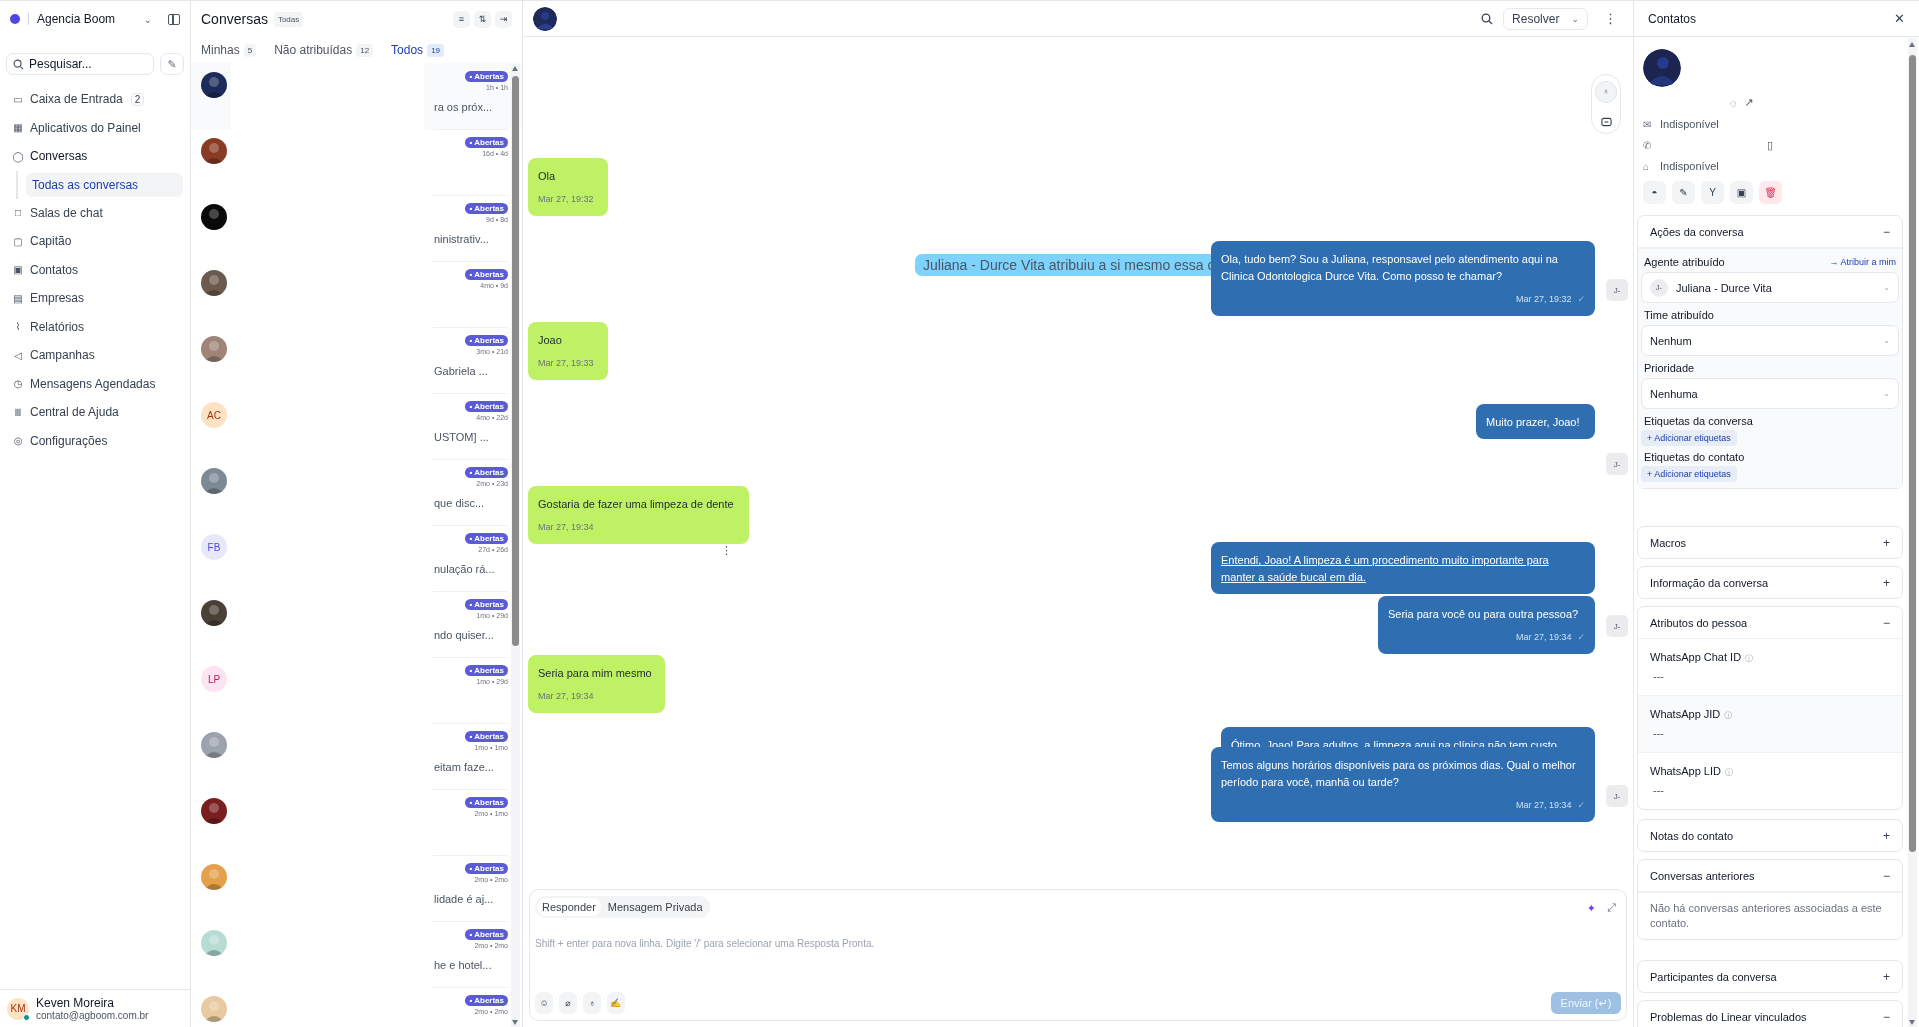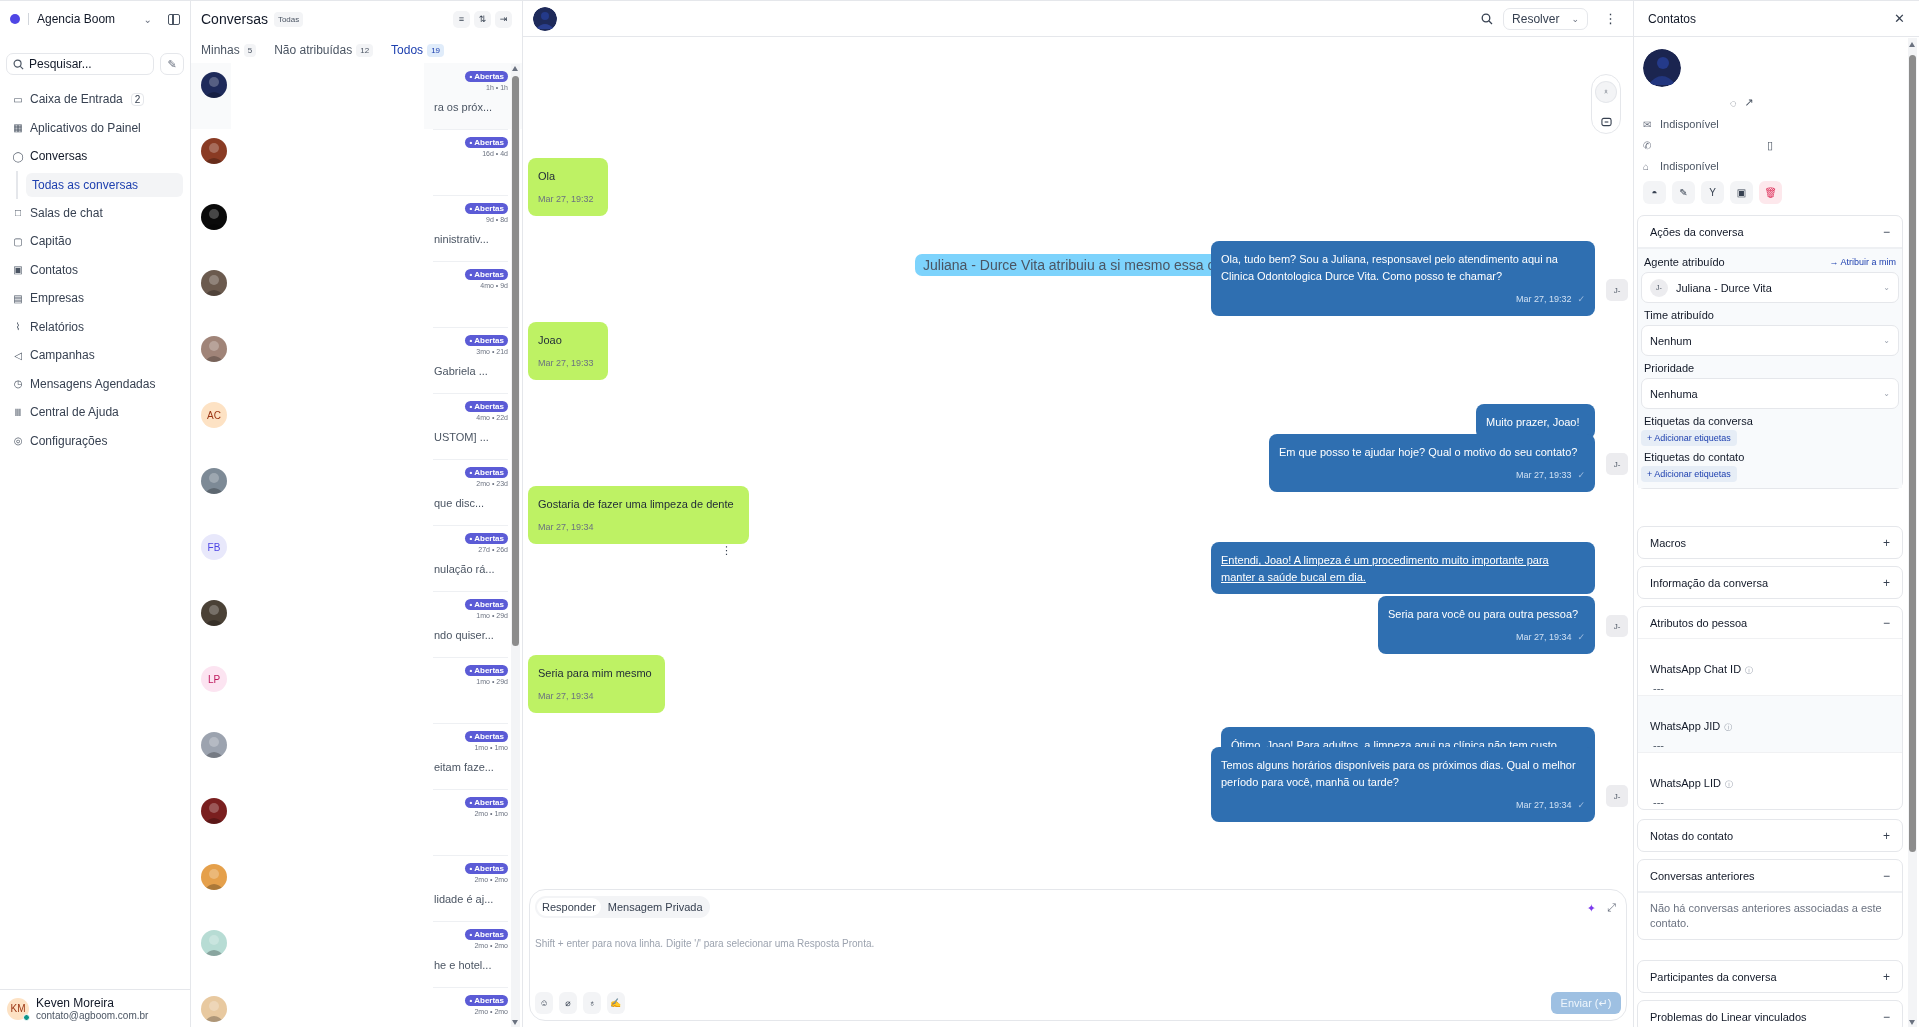--- a/index.html
+++ b/index.html
@@ -71,21 +71,21 @@
 .msg{position:absolute;border-radius:8px;padding:10px 10px 8px 10px;font-size:11px;line-height:17px}
 .msg.in{background:#bef264;color:#1f2937;left:5px}
 .msg.out{background:#2f6fb1;color:#fff;right:38px}
 .msg .ts{font-size:9px;margin-top:6px}
 .msg.in .ts{color:#6b7280}
 .msg.out .ts{color:#cfe0f3;text-align:right}
 .tick{margin-left:6px;color:#9fbde0}
 .agent-av{position:absolute;right:5px;width:22px;height:22px;border-radius:5px;background:#ececef;font-size:8px;color:#4b5563;display:flex;align-items:center;justify-content:center}
 .sysmsg{position:absolute;left:392px;top:217px;background:#7dd3fc;border-radius:7px;padding:3px 8px;font-size:14px;color:#4b5563}
 .msg-menu{position:absolute;left:198px;top:507px;color:#374151;font-size:11px}
-.composer{position:absolute;left:6px;right:6px;bottom:6px;height:132px;border:1px solid #e5e7eb;border-radius:16px}
+.composer{position:absolute;left:6px;right:6px;bottom:6px;height:132px;border:1px solid #e5e7eb;border-radius:10px}
 .mode-tabs{position:absolute;left:5px;top:6px;background:#f3f4f6;border-radius:12px;display:flex;padding:2px;gap:2px;font-size:11px}
 .mode-tabs span{padding:3px 5px;border-radius:10px;color:#374151}
 .mode-tabs span.on{background:#fff}
 .ai-ic{position:absolute;right:30px;top:12px;color:#7c3aed;font-size:11px}
 .exp-ic{position:absolute;right:10px;top:11px;color:#6b7280;font-size:11px}
 .placeholder{position:absolute;left:5px;top:48px;font-size:10px;color:#9ca3af}
 .ctools{position:absolute;left:5px;bottom:6px;display:flex;gap:6px}
 .ctools .b{width:18px;height:22px;background:#f3f4f6;border-radius:6px;display:flex;align-items:center;justify-content:center;font-size:9px;color:#374151}
 .send{position:absolute;right:5px;bottom:6px;height:22px;width:70px;background:#9ec0e2;border-radius:6px;color:#eef5fc;font-size:11px;display:flex;align-items:center;justify-content:center}
 
@@ -103,21 +103,21 @@
 .card{position:absolute;left:3px;right:16px;border:1px solid #e5e7eb;border-radius:7px;background:#fff}
 .card-h{height:31px;display:flex;align-items:center;padding:0 12px;font-size:11px;color:#111827}
 .card-h .tg{margin-left:auto;color:#374151;font-size:12px}
 .card-body{background:#f8fafc;border-top:2px solid #eef0f3;padding:4px 3px 4px 3px;position:relative}
 .fld-lbl{font-size:11px;color:#111827;padding:3px 3px;display:flex;align-items:center}
 .fld-lbl .lnk{margin-left:auto;font-size:9px;color:#1e40af}
 .sel{height:31px;border:1px solid #e5e7eb;border-radius:7px;background:#fff;display:flex;align-items:center;padding:0 8px;gap:8px;font-size:11px;color:#111827;margin:1px 0 3px 0}
 .sel .c{margin-left:auto;color:#9ca3af;font-size:8px}
 .sel .mini{width:18px;height:18px;border-radius:50%;background:#ececef;font-size:7px;color:#4b5563;display:flex;align-items:center;justify-content:center}
 .tagbtn{display:inline-block;background:#e6edf6;color:#1e40af;font-size:9px;border-radius:4px;padding:3px 6px;margin:0 0 2px 0}
-.attr{padding:24px 12px;height:57px;font-size:11px;color:#111827;border-top:1px solid #f0f1f3}
+.attr{padding:12px 12px;height:57px;font-size:11px;color:#111827;border-top:1px solid #f0f1f3}
 .attr.alt{background:#f8fafc}
 .attr .v{color:#4b5563;margin-top:6px;padding-left:3px}
 .attr .info{font-size:8px;color:#9ca3af;margin-left:4px}
 .empty-txt{padding:8px 12px;font-size:11px;color:#6b7280;line-height:15px;border-top:2px solid #eef0f3}
 .ct-scroll{position:absolute;right:2px;top:37px;bottom:0;width:9px;background:#f3f4f6}
 .ct-scroll .thumb{position:absolute;left:1px;right:1px;top:17px;height:797px;background:#8c8c8c;border-radius:4px}
 .ct-scroll .up{position:absolute;top:4px;left:1px;border-left:3.5px solid transparent;border-right:3.5px solid transparent;border-bottom:5px solid #6b7280}
 .ct-scroll .dn{position:absolute;bottom:2px;left:1px;border-left:3.5px solid transparent;border-right:3.5px solid transparent;border-top:5px solid #6b7280}
 </style>
 </head>
@@ -488,24 +488,20 @@
           <div class="ts"><span>Mar 27, 19:32</span><span class="tick">✓</span></div>
         </div>
         <div class="agent-av" style="top: 242px;">J-</div>
         <div class="msg in" style="top: 285px; width: 80px;">
           <div>Joao</div>
           <div class="ts"><span>Mar 27, 19:33</span></div>
         </div>
         <div class="msg out" style="top: 367px; width: 119px;">
           <div>Muito prazer, Joao!</div>
         </div>
-        <div class="msg out" style="top: 397px; width: 326px;">
-          <div>Em que posso te ajudar hoje? Qual o motivo do seu contato?</div>
-          <div class="ts"><span>Mar 27, 19:33</span><span class="tick">✓</span></div>
-        </div>
         <div class="agent-av" style="top: 416px;">J-</div>
         <div class="msg in" style="top: 449px; width: 221px;">
           <div>Gostaria de fazer uma limpeza de dente</div>
           <div class="ts"><span>Mar 27, 19:34</span></div>
         </div>
         <div class="msg out" style="top: 505px; width: 384px; text-decoration: underline;">
           <div>Entendi, Joao! A limpeza é um procedimento muito importante para manter a saúde bucal em dia.</div>
         </div>
         <div class="msg out" style="top: 559px; width: 217px;">
           <div>Seria para você ou para outra pessoa?</div>

